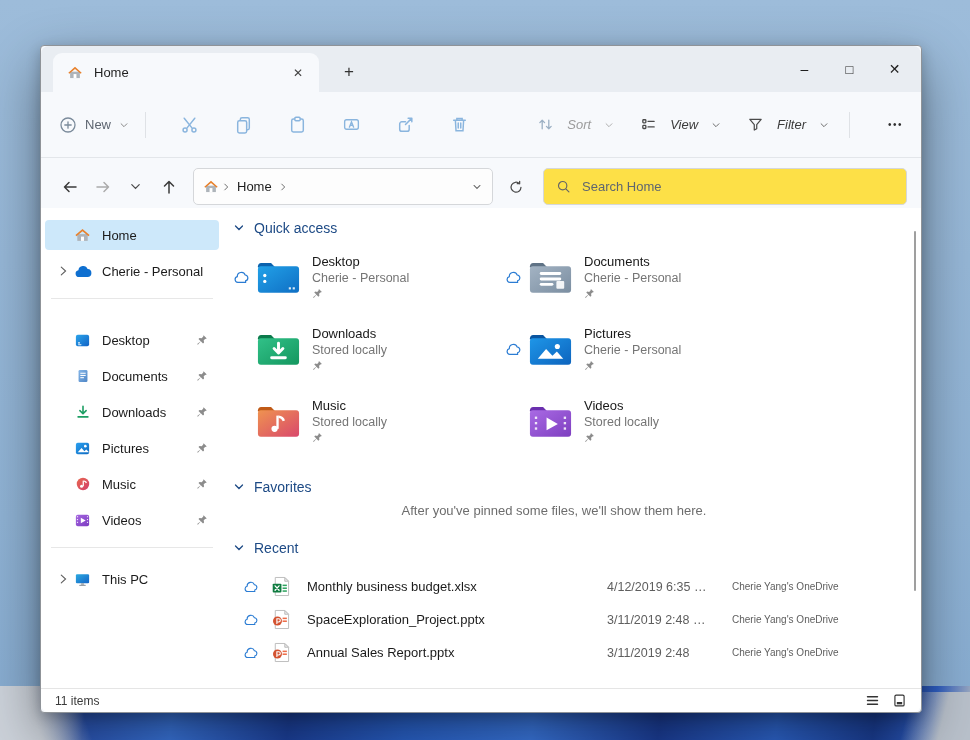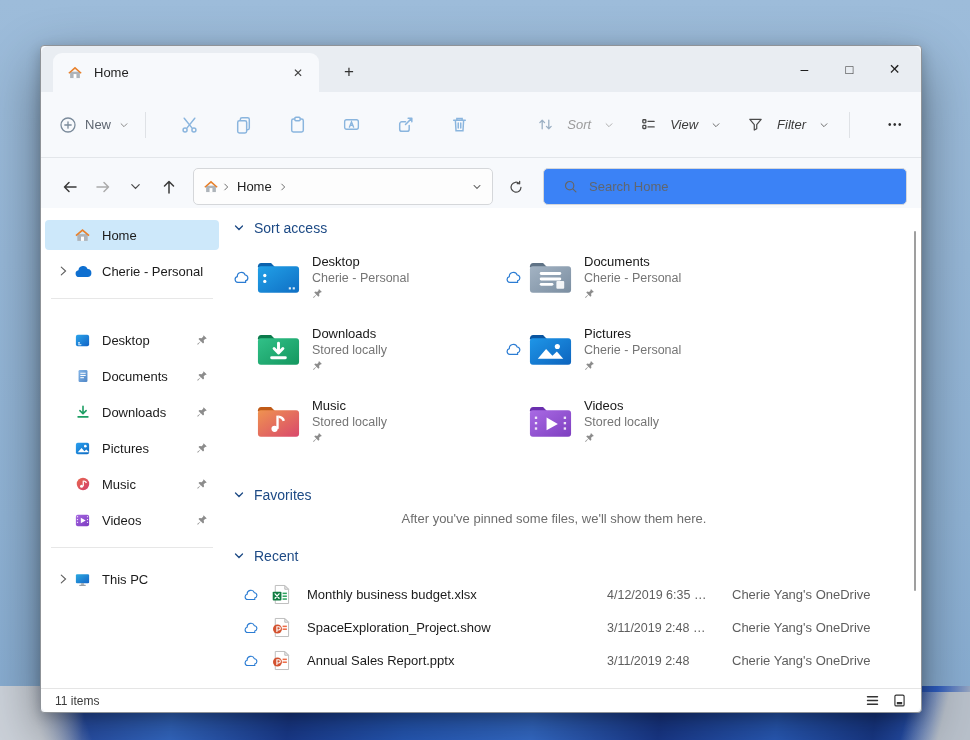--- a/index.html
+++ b/index.html
@@ -52,22 +52,22 @@
   
   .navrow { height:58px; background:#f7f9fc; border-bottom:1px solid #ececec;
     display:flex; align-items:center; padding:0 12px; }
   .nav-btn { width:33px; height:32px; display:flex; align-items:center; justify-content:center; }
   .addressbar { width:300px; height:37px; border:1px solid #d5d7da; border-radius:5px; background:#fdfdfd;
     display:flex; align-items:center; padding:0 9px; margin-left:8px; }
   .crumb-label { font-size:13px; color:#1c1c1c; margin:0 4px; }
   .crumb-sep { display:flex; align-items:center; margin:0 2px; }
   .ab-spacer { flex:1; }
   .refresh-btn { width:34px; height:32px; display:flex; align-items:center; justify-content:center; margin-left:6px; }
-  .searchbox { flex:1; height:37px; border:1px solid #d5d7da; border-radius:5px; background:#3b82f6;
-    display:flex; align-items:center; padding:0 19px; gap:11px; margin-left:10px; margin-right:2px; }
+  .searchbox { flex:1; height:37px; border:1px solid #d5d7da; border-radius:5px; background:#fde047;
+    display:flex; align-items:center; padding:0 12px; gap:11px; margin-left:10px; margin-right:2px; }
   .searchbox input { border:none; outline:none; background:transparent; font-family:"Liberation Sans",sans-serif;
     font-size:13px; color:#333; width:100%; }
   .searchbox input::placeholder { color:#5f6670; opacity:1; }
 
   
   .main { position:absolute; top:162px; bottom:24px; left:0; right:0; background:#fff; display:flex; }
   .sidebar { width:182px; padding-top:12px; flex:none; }
   .sb-item { height:30px; margin:0 4px 6px 4px; border-radius:4px; display:flex; align-items:center;
     padding:0 10px 0 8px; font-size:13px; color:#1b1b1b; }
   .sb-item.selected { background:#cde8fa; }
@@ -82,30 +82,30 @@
   .sec-header { display:flex; align-items:center; gap:9px; color:#1d4a85; font-size:14px; }
   .qa-grid { margin-top:10px; display:grid; grid-template-columns:272px 272px; row-gap:10px; }
   .qa-item { display:flex; align-items:center; height:62px; }
   .qa-cloud { width:22px; flex:none; display:flex; align-items:center; }
   .qa-folder { width:47px; height:38px; flex:none; }
   .qa-text { margin-left:10px; }
   .qa-name { font-size:13px; color:#191919; }
   .qa-status { font-size:12.5px; color:#757575; margin-top:2px; }
   .qa-pin { margin-top:3px; height:12px; }
 
-  .fav-header { margin-top:35px; }
+  .fav-header { margin-top:27px; }
   .fav-empty { margin-top:8px; text-align:center; font-size:13px; color:#6d6d6d; padding-right:20px; }
   .recent-header { margin-top:22px; }
   .file-list { margin-top:14px; }
   .file-row { display:flex; align-items:center; height:33px; padding-left:10px; }
   .f-cloud { width:18px; flex:none; display:flex; align-items:center; }
   .f-ico { width:20px; flex:none; margin-left:10px; display:flex; align-items:center; }
   .f-name { margin-left:16px; width:300px; font-size:13px; color:#1b1b1b; white-space:nowrap; overflow:hidden; }
   .f-date { width:125px; font-size:12.5px; color:#5e5e5e; white-space:nowrap; }
-  .f-loc { font-size:13px; color:#5e5e5e; white-space:nowrap; }
+  .f-loc { font-size:10px; color:#5e5e5e; white-space:nowrap; }
 
   .vscroll { position:absolute; right:5px; top:23px; width:2px; height:360px; background:#9f9f9f; border-radius:2px; }
 
   
   .statusbar { position:absolute; left:0; right:0; bottom:0; height:24px; background:#fff;
     border-top:1px solid #e5e5e5; display:flex; align-items:center; padding:0 14px;
     font-size:12px; color:#3a3a3a; border-radius:0 0 8px 8px; }
   .sb-views { margin-left:auto; display:flex; align-items:center; gap:12px; }
 
   svg { display:block; }
@@ -489,21 +489,21 @@
     </div>
 
     <div class="content">
 
       <div class="sec-header">
         <span>
           <svg width="12" height="12" viewBox="0 0 12 12" fill="none" stroke="#1d4a85" stroke-width="1.3" stroke-linecap="round">
               <path d="M2.5 4l3.5 3.5L9.5 4"></path>
             </svg>
         </span>
-        <span>Sort access</span>
+        <span>Quick access</span>
       </div>
 
       <div class="qa-grid">
 
         <div class="qa-item">
           <span class="qa-cloud">
             <svg width="17" height="13" viewBox="0 0 17 13" fill="#fff" stroke="#2b7cd3" stroke-width="1.2">
                 <path d="M12.6 11.4H4.8a2.9 2.9 0 0 1-.5-5.7A4.1 4.1 0 0 1 12.2 4a2.95 2.95 0 0 1 .4 5.8z"></path>
               </svg>
           </span>
@@ -740,21 +740,21 @@
           <span class="f-ico">
             <svg width="19" height="21" viewBox="0 0 20 22">
                 <path d="M4.5 1.5h10l4 4v15h-14z" fill="#fff" stroke="#bcbcbc"></path>
                 <path d="M14.5 1.5v4h4z" fill="#e8e8e8" stroke="#bcbcbc"></path>
                 <rect x="12.2" y="9" width="4.5" height="1.6" fill="#ed6c47"></rect>
                 <rect x="12.2" y="12" width="4.5" height="1.6" fill="#ed6c47"></rect>
                 <circle cx="6.8" cy="12.6" r="4.7" fill="#d35230"></circle>
                 <path d="M6.2 15.2v-5h1.9a1.7 1.7 0 0 1 0 3.4H6.2" fill="none" stroke="#fff" stroke-width="1.2" stroke-linecap="round"></path>
               </svg>
           </span>
-          <span class="f-name">SpaceExploration_Project.show</span>
+          <span class="f-name">SpaceExploration_Project.pptx</span>
           <span class="f-date">3/11/2019 2:48 …</span>
           <span class="f-loc">Cherie Yang's OneDrive</span>
         </div>
 
         <div class="file-row">
           <span class="f-cloud">
             <svg width="16" height="12" viewBox="0 0 17 13" fill="#fff" stroke="#2b7cd3" stroke-width="1.2">
                 <path d="M12.6 11.4H4.8a2.9 2.9 0 0 1-.5-5.7A4.1 4.1 0 0 1 12.2 4a2.95 2.95 0 0 1 .4 5.8z"></path>
               </svg>
           </span>

